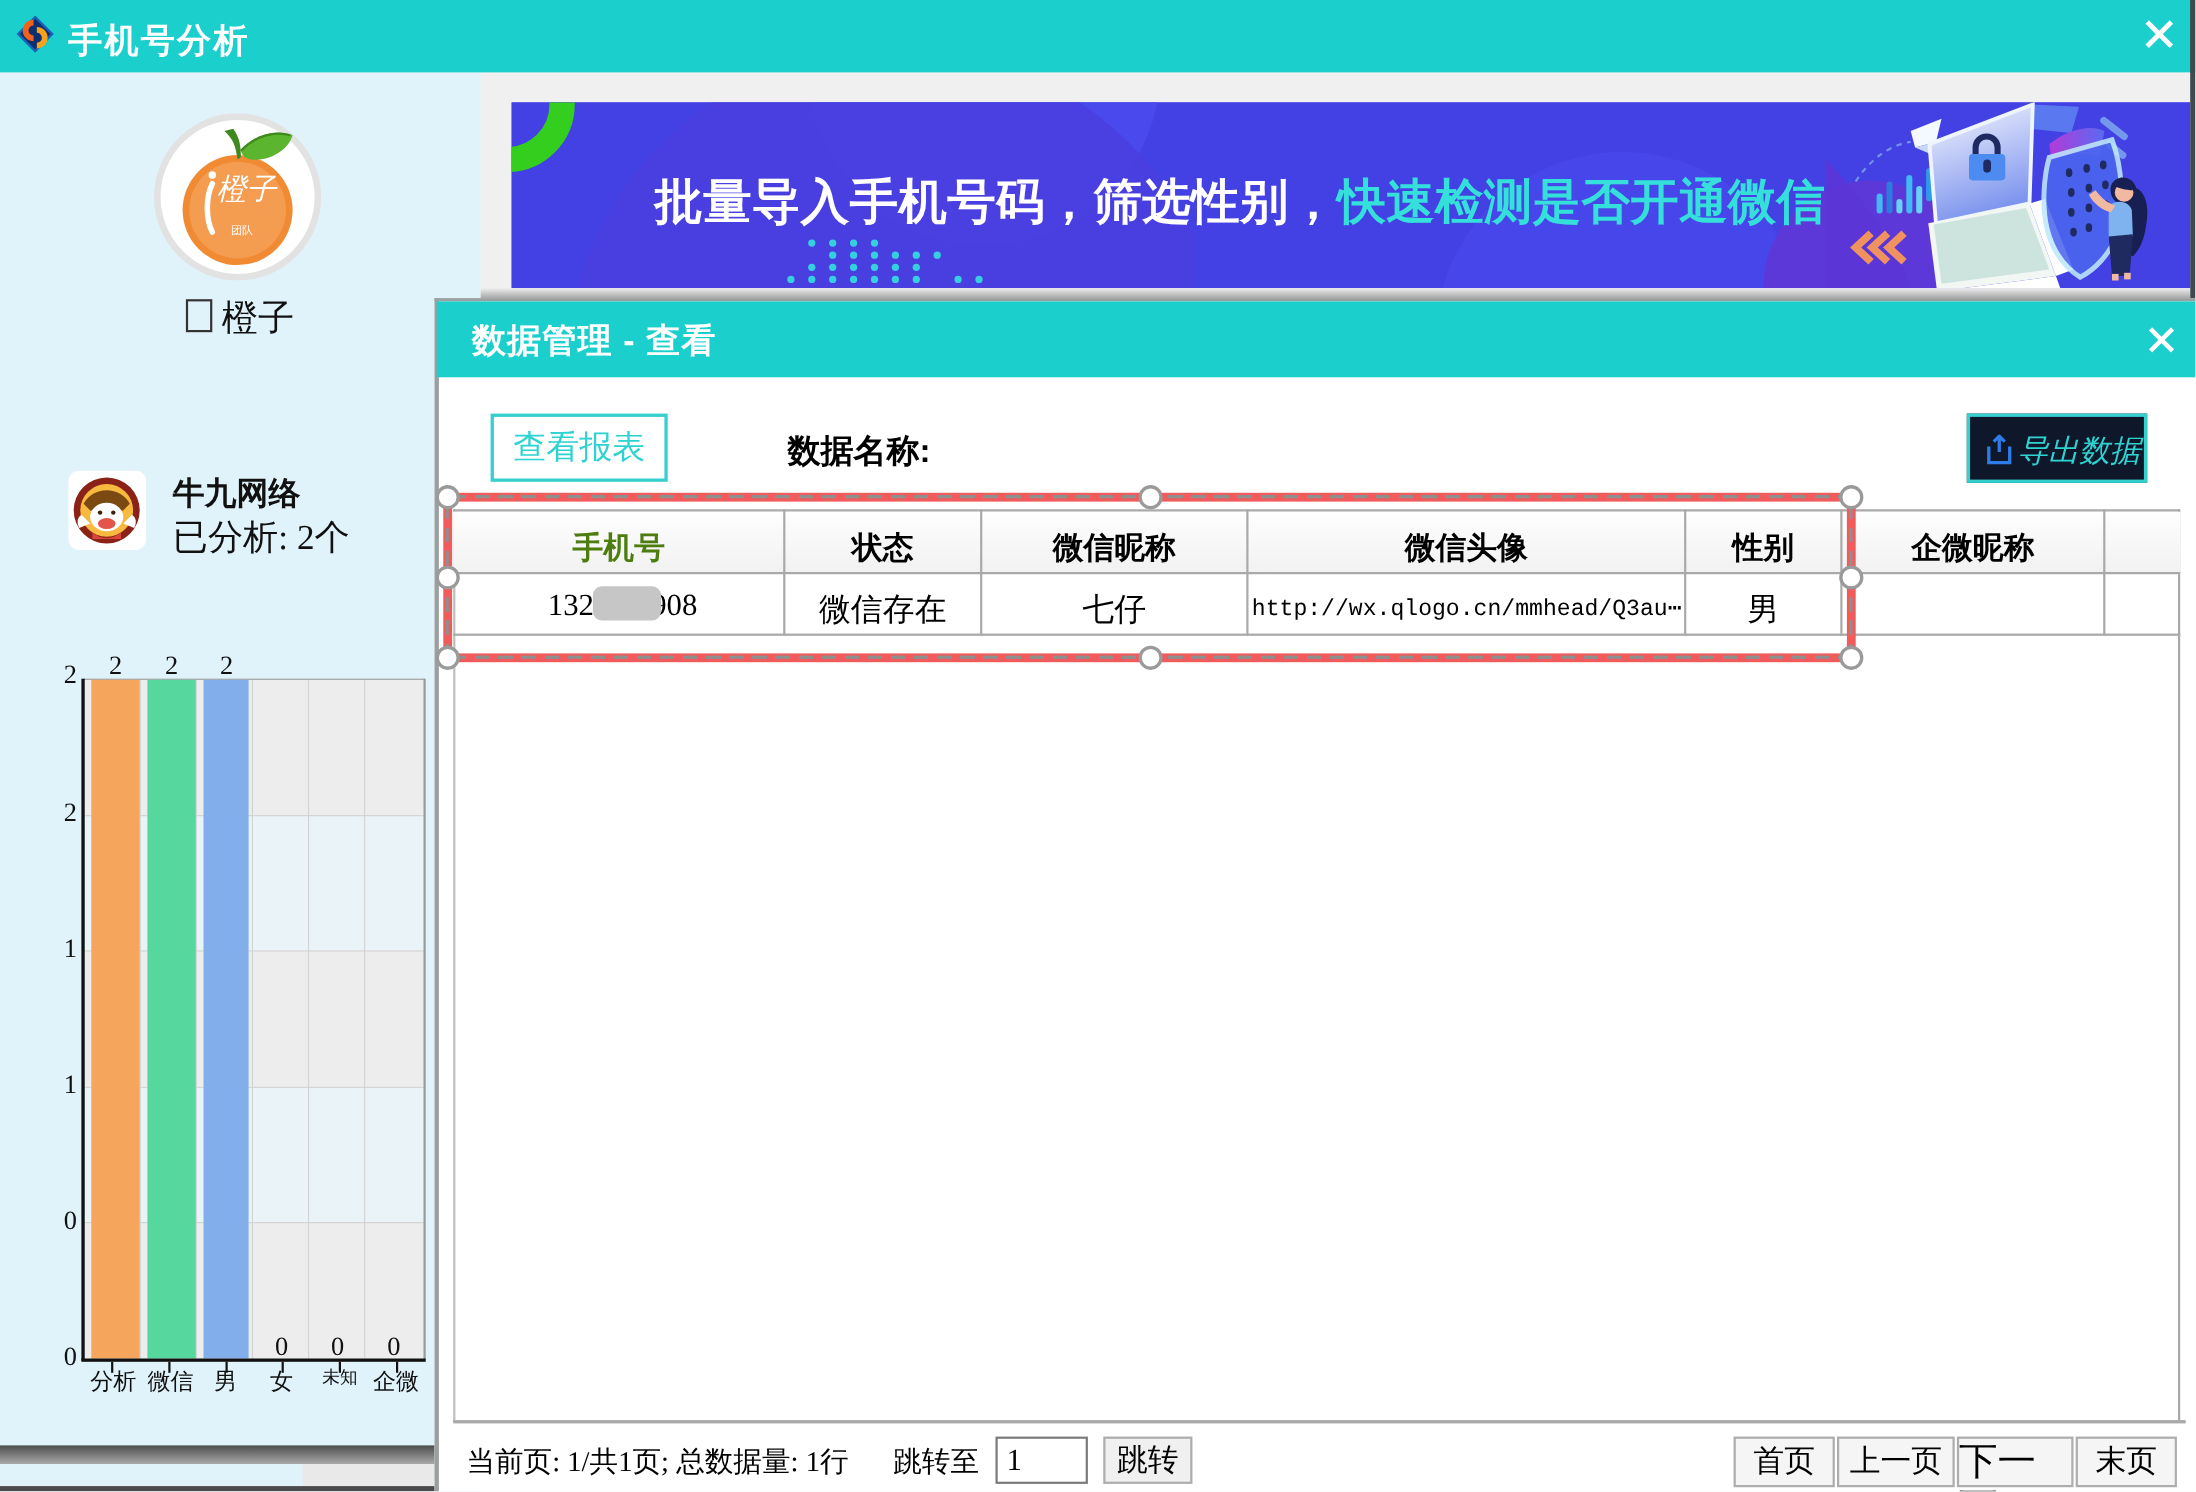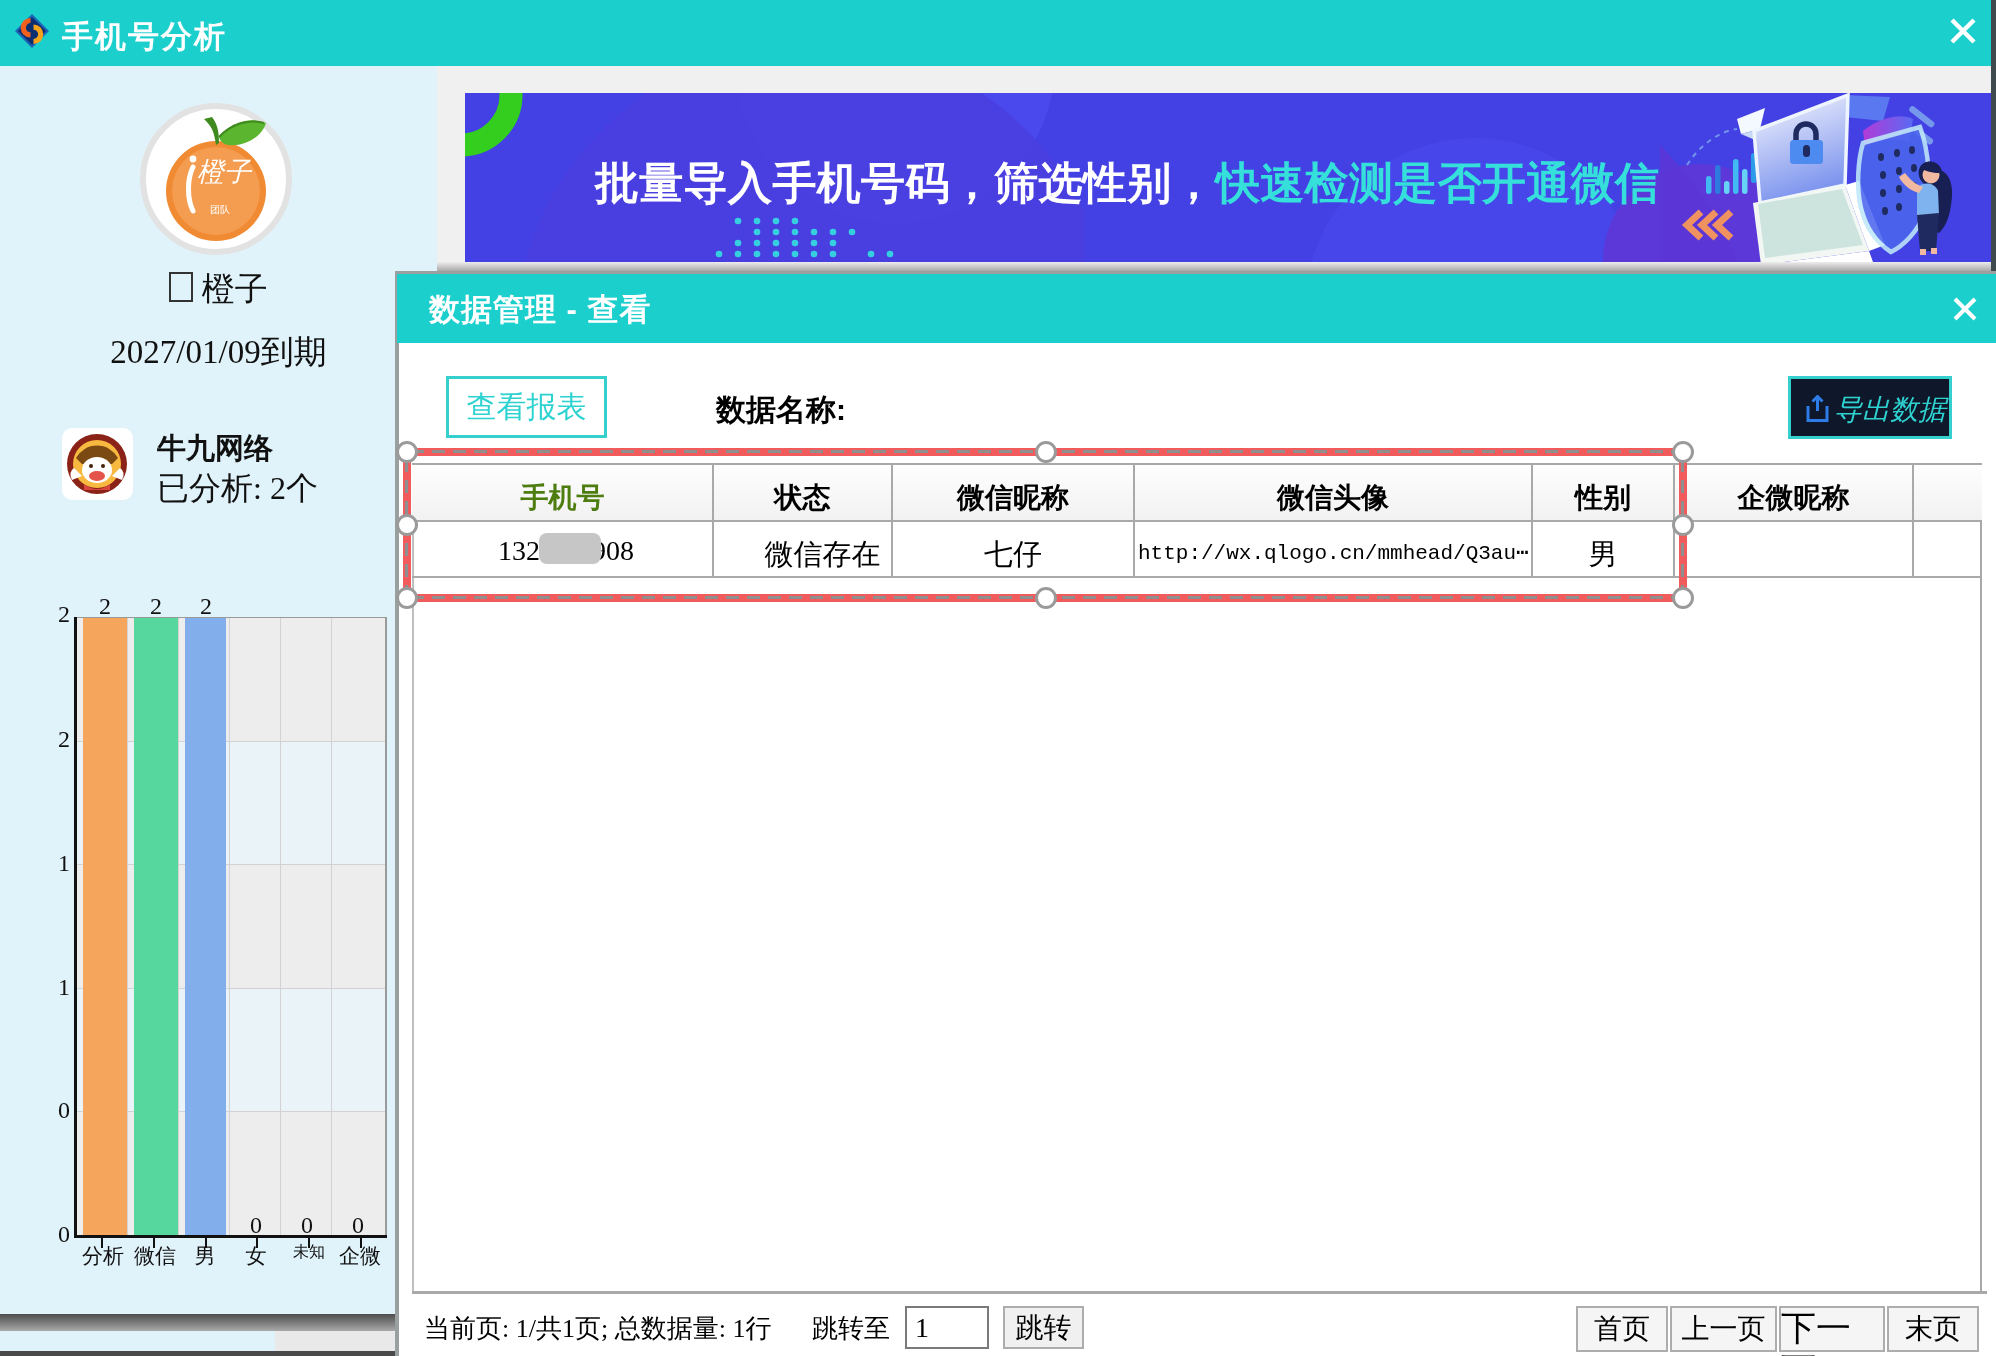--- a/index.html
+++ b/index.html
@@ -43,21 +43,20 @@
     <path d="M79 34 C92 18 112 14 126 20 C122 34 104 44 88 42 C83 41 80 38 79 34 Z" fill="#5CB52E"></path>
     <path d="M79 34 C92 20 110 16 124 20" stroke="#3f8a1e" stroke-width="2" fill="none"></path>
     <path d="M53 64 C47 76 47 96 53 108" stroke="#fff" stroke-width="5" fill="none" stroke-linecap="round"></path>
     <circle cx="53" cy="56" r="3.4" fill="#fff"></circle>
     <text x="84" y="78" font-size="27" fill="#fff" font-family="'Liberation Serif',serif" text-anchor="middle" font-style="italic">橙子</text>
     <text x="80" y="110" font-size="10" fill="#fff" font-family="'Liberation Sans',sans-serif" text-anchor="middle">团队</text>
   </svg>
   <div class="abs serif" style="left:0;top:267px;width:437px;text-align:center;font-size:33px;color:#111;">
     <span style="display:inline-block;width:20px;height:26px;border:2px solid #333;vertical-align:-2px;"></span>&nbsp;橙子
   </div>
-  <div class="abs serif" style="left:0;top:330px;width:437px;text-align:center;font-size:33px;color:#111;">2027/01/09到期</div>
 
   <svg class="abs" style="left:62px;top:428px;" width="71" height="72" viewBox="0 0 71 72">
     <rect x="0" y="0" width="71" height="72" rx="10" fill="#fff"></rect>
     <circle cx="35" cy="36" r="30" fill="#8B2218"></circle>
     <circle cx="35" cy="36" r="24" fill="#F7B93F"></circle>
     <path d="M14 30 A 24 24 0 0 1 56 30 L 50 36 L 20 36 Z" fill="#7a4a12"></path>
     <ellipse cx="35" cy="42" rx="15" ry="13" fill="#fff"></ellipse>
     <ellipse cx="35" cy="48" rx="8" ry="5" fill="#E5544B"></ellipse>
     <circle cx="29" cy="38" r="2" fill="#42210b"></circle>
     <circle cx="41" cy="38" r="2" fill="#42210b"></circle>
@@ -280,21 +279,21 @@
   <div class="abs serif" style="left:412px;top:479px;width:301px;text-align:center;font-size:28px;font-weight:bold;color:#4d7c0f;">手机号</div>
   <div class="abs serif" style="left:713px;top:479px;width:179px;text-align:center;font-size:28px;font-weight:bold;color:#000;">状态</div>
   <div class="abs serif" style="left:892px;top:479px;width:242px;text-align:center;font-size:28px;font-weight:bold;color:#000;">微信昵称</div>
   <div class="abs serif" style="left:1134px;top:479px;width:398px;text-align:center;font-size:28px;font-weight:bold;color:#000;">微信头像</div>
   <div class="abs serif" style="left:1532px;top:479px;width:142px;text-align:center;font-size:28px;font-weight:bold;color:#000;">性别</div>
   <div class="abs serif" style="left:1674px;top:479px;width:239px;text-align:center;font-size:28px;font-weight:bold;color:#000;">企微昵称</div>
 
   <div class="abs serif" style="left:498px;top:535px;font-size:28px;color:#000;">132</div>
   <div class="abs serif" style="left:592px;top:535px;font-size:28px;color:#000;">908</div>
   <div class="abs" style="left:539px;top:533px;width:62px;height:31px;background:#C6C6C6;border-radius:8px;z-index:3;"></div>
-  <div class="abs serif" style="left:713px;top:535px;width:179px;text-align:center;font-size:29px;color:#000;margin-left:20px;">微信存在</div>
+  <div class="abs serif" style="left:713px;top:535px;width:179px;text-align:center;font-size:29px;color:#000;">微信存在</div>
   <div class="abs serif" style="left:892px;top:535px;width:242px;text-align:center;font-size:29px;color:#000;">七仔</div>
   <div class="abs mono" style="left:1138px;top:540px;width:392px;overflow:hidden;white-space:nowrap;font-size:21px;color:#000;letter-spacing:0px;">http://wx.qlogo.cn/mmhead/Q3au⋯</div>
   <div class="abs serif" style="left:1532px;top:535px;width:142px;text-align:center;font-size:29px;color:#000;">男</div>
 
   <div class="abs" style="left:403px;top:448px;width:1284px;height:154px;border:8px solid #F15B5B;box-sizing:border-box;"></div>
   <div class="abs" style="left:411px;top:450px;width:1268px;height:3px;background:repeating-linear-gradient(90deg,#8f8f8f 0 13px,rgba(0,0,0,0) 13px 21px);"></div>
   <div class="abs" style="left:411px;top:596px;width:1268px;height:3px;background:repeating-linear-gradient(90deg,#8f8f8f 0 13px,rgba(0,0,0,0) 13px 21px);"></div>
   <div class="abs" style="left:405px;top:459px;width:3px;height:131px;background:repeating-linear-gradient(180deg,#8f8f8f 0 13px,rgba(0,0,0,0) 13px 21px);"></div>
   <div class="abs" style="left:1681px;top:459px;width:3px;height:131px;background:repeating-linear-gradient(180deg,#8f8f8f 0 13px,rgba(0,0,0,0) 13px 21px);"></div>
 

